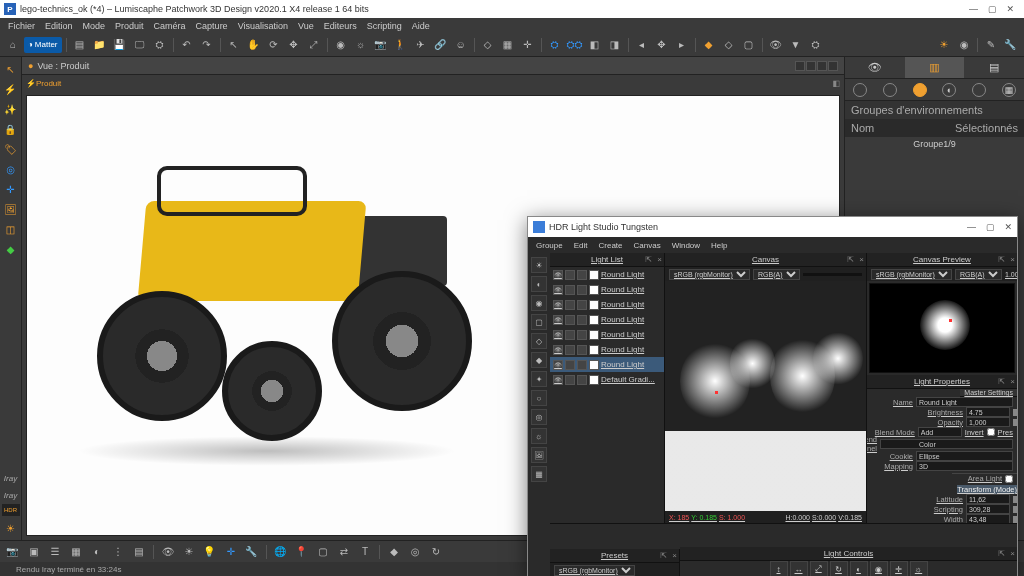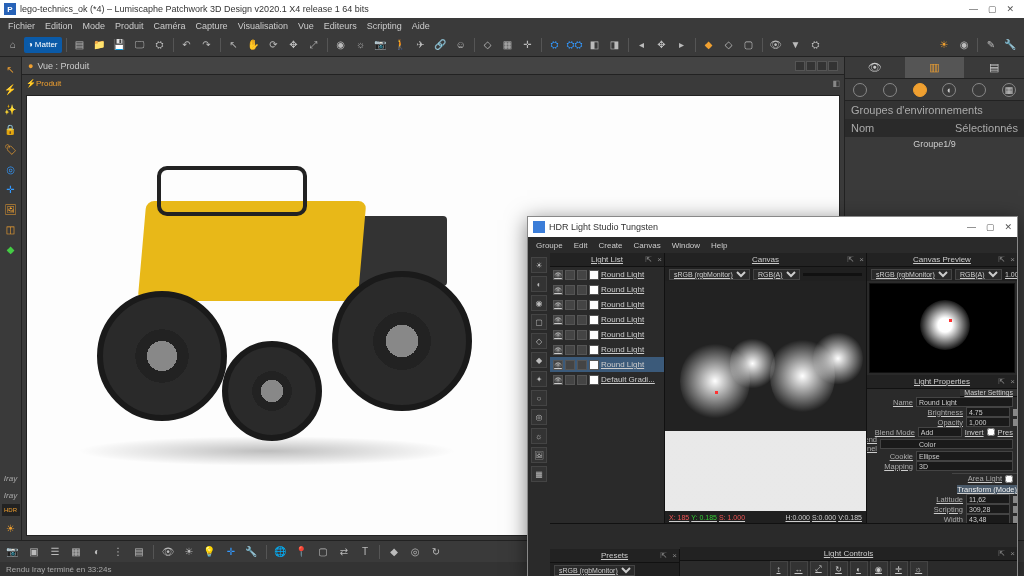--- a/index.html
+++ b/index.html
@@ -103,21 +103,21 @@
 .prop-row .slider::before { content:""; position:absolute; left:0; top:-2px; width:4px; height:7px; background:#888; }
 .prop-row input[type=checkbox] { width:8px; height:8px; }
 .section-head { height: 13px; background: #4a5a6a; color: #eee; display: flex; align-items: center; justify-content: center; font-size: 7.5px; margin-top: 2px; }
 .hdr-bottom { height: 54px; border-top: 1px solid #111; display: flex; align-items: flex-end; }
 .presets { width: 130px; border-right: 1px solid #111; display:flex; flex-direction:column; font-size:8px; }
 .light-controls { flex:1; display:flex; flex-direction:column; font-size:8px; }
 .lc-btns { flex:1; display:flex; align-items:center; justify-content:center; gap:2px; }
 .lc-btns span { width:18px; height:16px; background:#333; border:1px solid #444; display:flex; align-items:center; justify-content:center; font-size:8px; cursor:pointer; }
 
 .toolbar-bottom { height: 22px; background: #3a3a3a; border-top: 1px solid #222; display: flex; align-items: center; padding: 0 4px; gap: 3px; }
-.status-bar { height: 14px; background: #333; font-size: 8px; color: #aaa; padding: 0 6px; display: flex; align-items: center; }
+.status-bar { height: 14px; background: #333; font-size: 8px; color: #aaa; padding: 0 16px; display: flex; align-items: center; }
 </style>
 </head>
 <body>
 
 <div class="title-bar">
   <div class="icon">P</div>
   <div class="title-text">lego-technics_ok (*4) – Lumiscaphe Patchwork 3D Design v2020.1 X4 release 1 64 bits</div>
   <div class="win-controls">
     <span>—</span>
     <span>▢</span>

